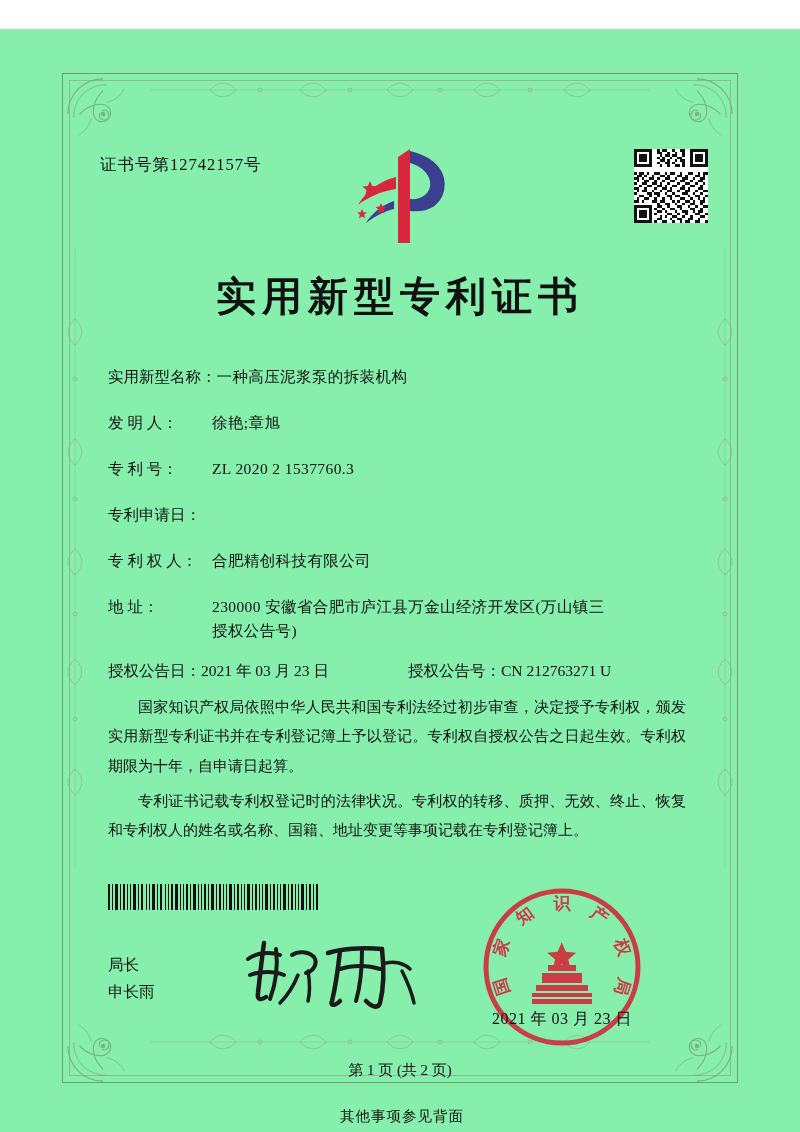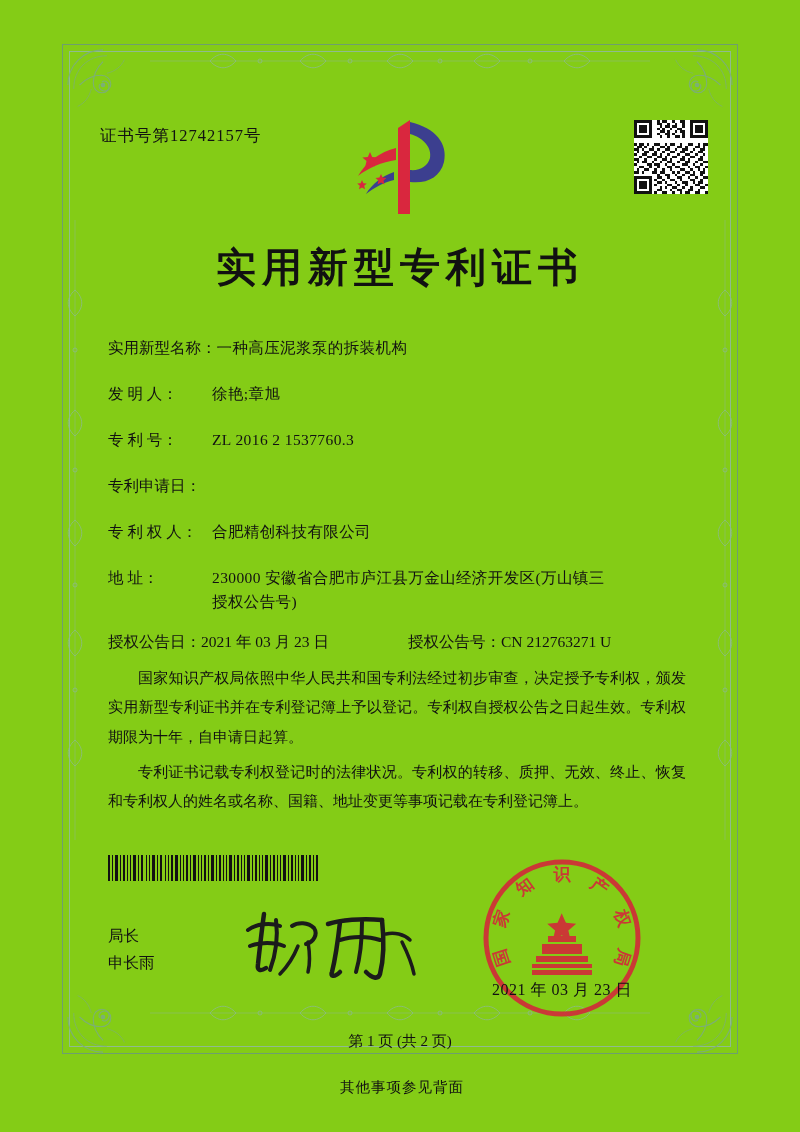--- a/index.html
+++ b/index.html
@@ -12,21 +12,22 @@
     height: 1132px;
     font-family: "Liberation Serif", "DejaVu Serif", serif;
     color: #1a1a1a;
     position: relative;
     overflow: hidden;
   }
 
   .page {
     position: absolute;
     inset: 0;
-    background: #84cc16;
+    background: #86efac;
+    margin-top: 29px;
   }
 
   
   .border-outer {
     position: absolute;
     left: 62px;
     top: 44px;
     width: 676px;
     height: 1010px;
     border: 1.5px solid #6e9f6e;
@@ -562,21 +563,21 @@
       <div class="field-value">一种高压泥浆泵的拆装机构</div>
     </div>
 
     <div class="field-row">
       <div class="field-label">发  明  人：</div>
       <div class="field-value">徐艳;章旭</div>
     </div>
 
     <div class="field-row">
       <div class="field-label">专  利  号：</div>
-      <div class="field-value">ZL 2016 2 1537760.3</div>
+      <div class="field-value">ZL 2020 2 1537760.3</div>
     </div>
 
     <div class="field-row">
       <div class="field-label">专利申请日：</div>
     </div>
 
     <div class="field-row">
       <div class="field-label">专 利 权 人：</div>
       <div class="field-value">合肥精创科技有限公司</div>
     </div>

